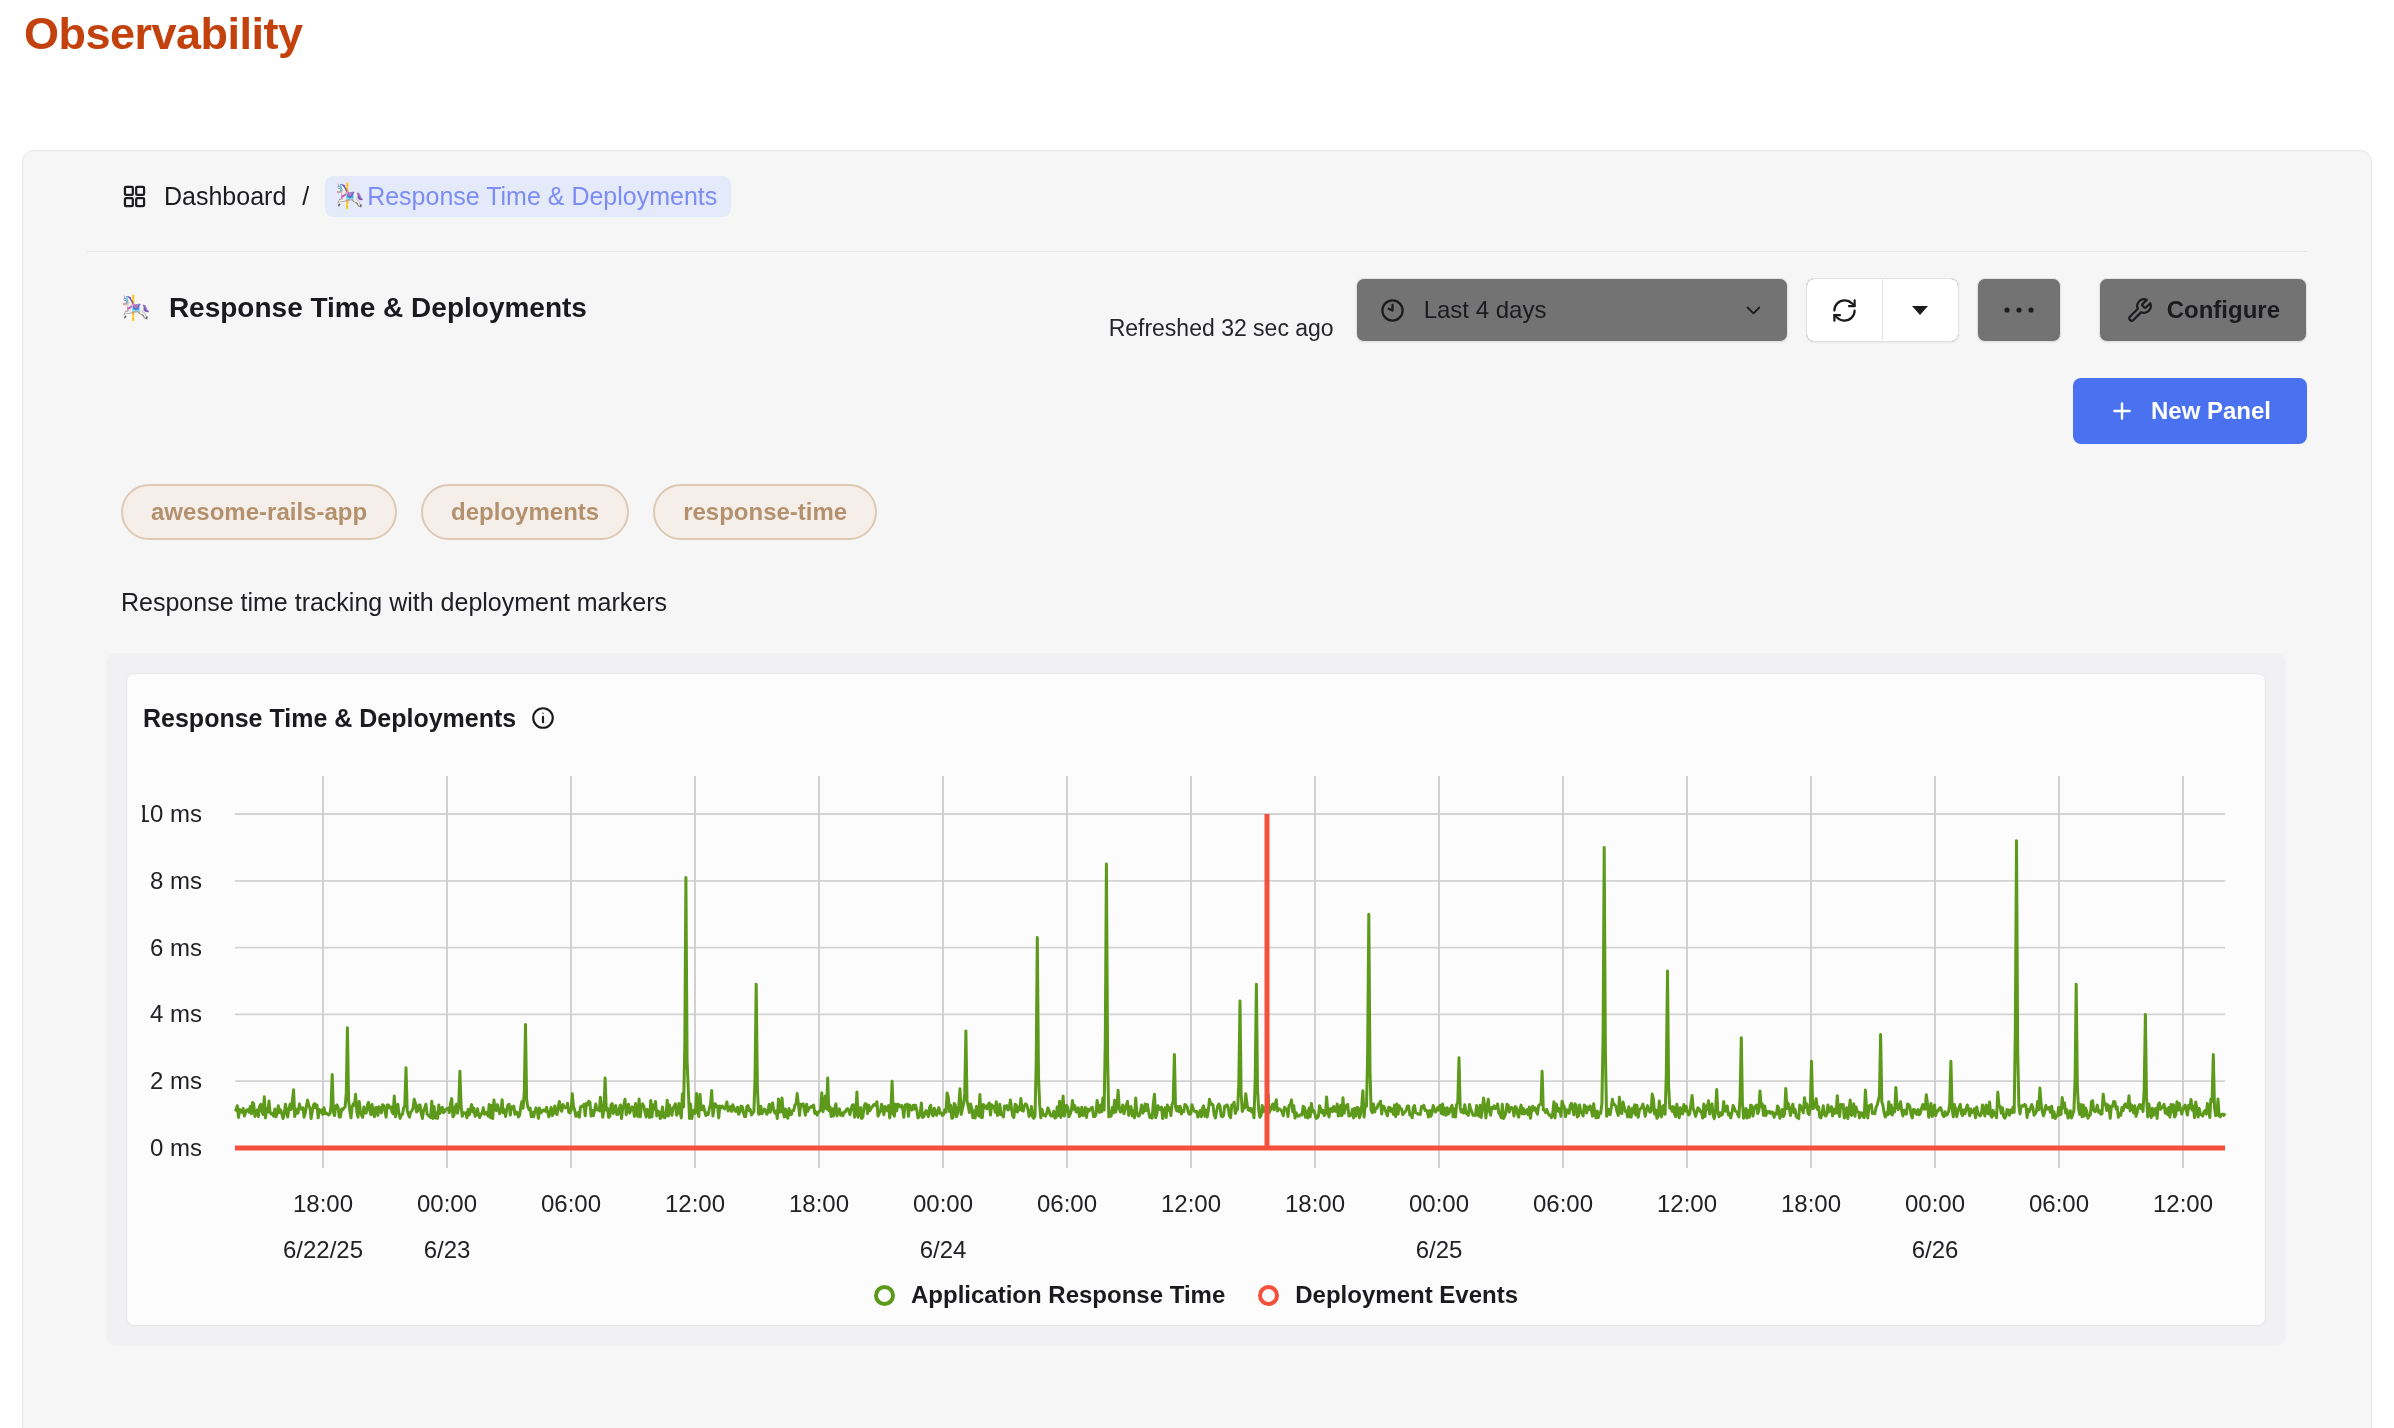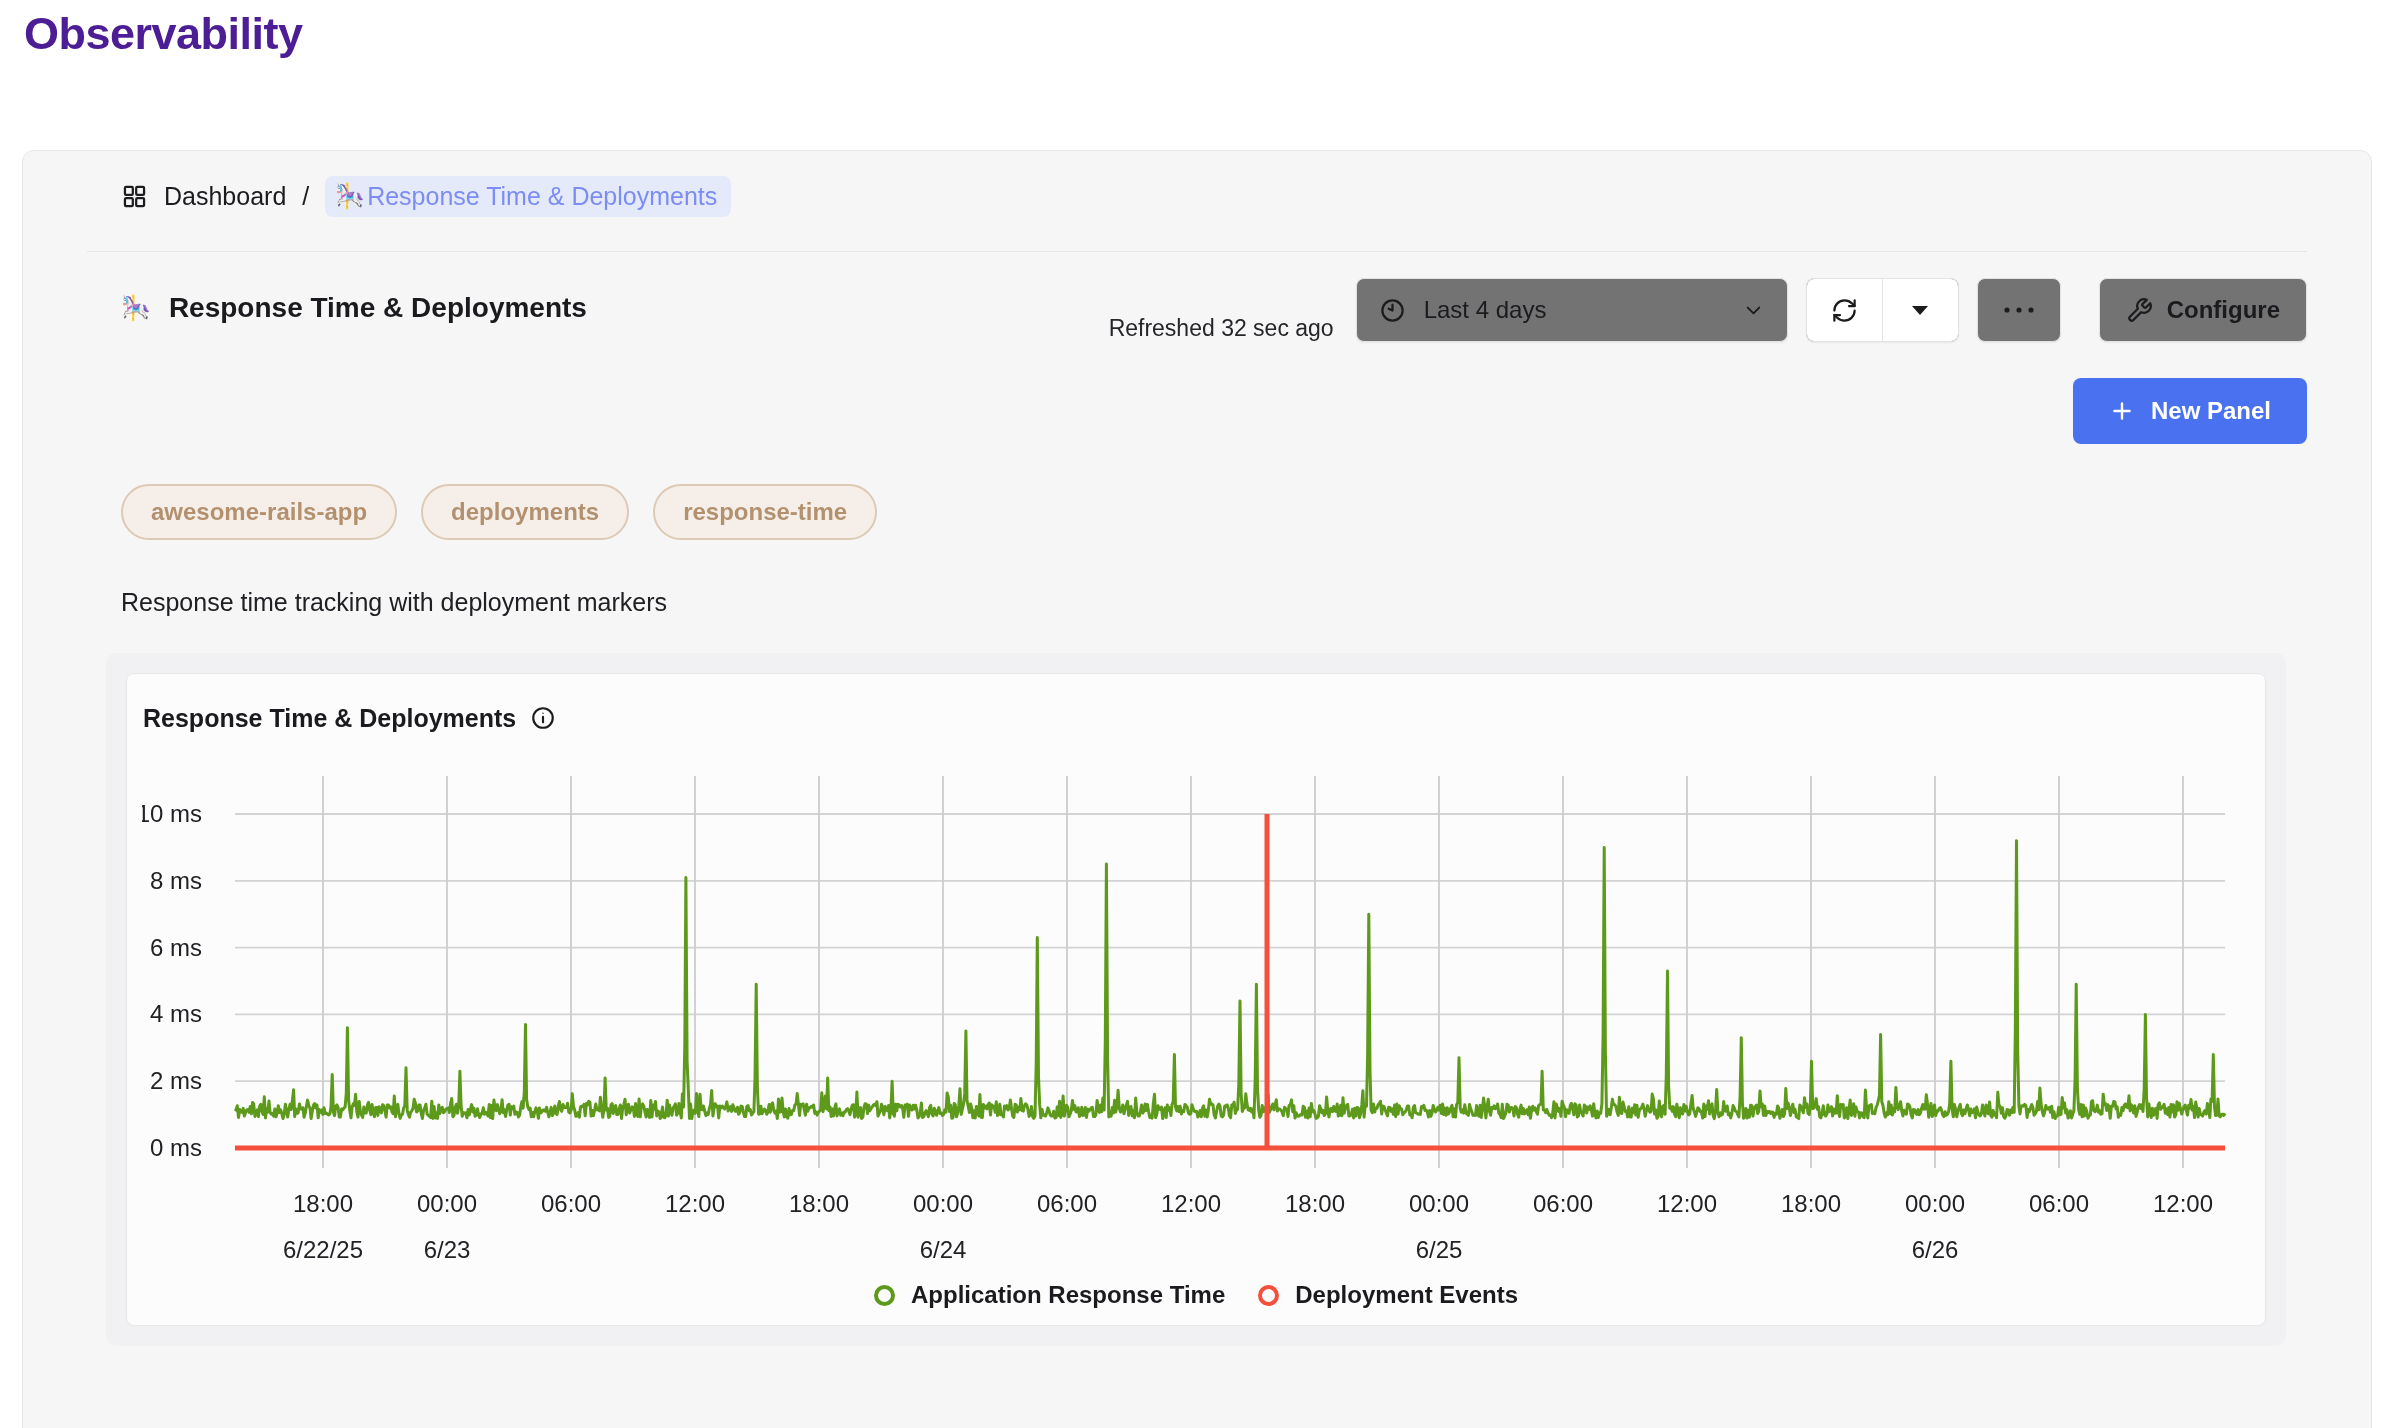--- a/index.html
+++ b/index.html
@@ -1,20 +1,20 @@
 <!DOCTYPE html>
 <html><head>
 <meta charset="utf-8">
 <style>
   * { box-sizing: border-box; margin: 0; padding: 0; }
   html,body { width: 2394px; height: 1428px; overflow: hidden; background: #ffffff;
     font-family: "Liberation Sans", sans-serif; color: #18181b; }
   body { padding: 8px 22px 0 22px; }
 
-  .page-title { font-size: 45px; font-weight: 800; letter-spacing: -0.5px; color: #4c1d95; padding-left: 2px; }
+  .page-title { font-size: 45px; font-weight: 800; letter-spacing: -0.5px; color: #c2410c; padding-left: 2px; }
 
   .card { margin-top: 90px; background: #f6f6f7; border: 1px solid #e5e5e8; border-radius: 12px;
     padding: 22px 64px 60px 64px; height: 1600px; }
 
   .breadcrumb { display: flex; align-items: center; gap: 16px; margin-left: 34px; height: 46px; font-size: 25px; }
   .crumb-root { display: flex; align-items: center; gap: 16px; color: #1b1b1f; font-weight: 500; cursor: pointer; }
   .crumb-pill { display: flex; align-items: center; background: #e5eafb; border-radius: 8px;
     padding: 6px 14px 6px 10px; color: #7c8cf3; font-weight: 500; cursor: pointer; }
   .emoji { font-size: 24px; line-height: 1; margin-right: 2px; }
 

